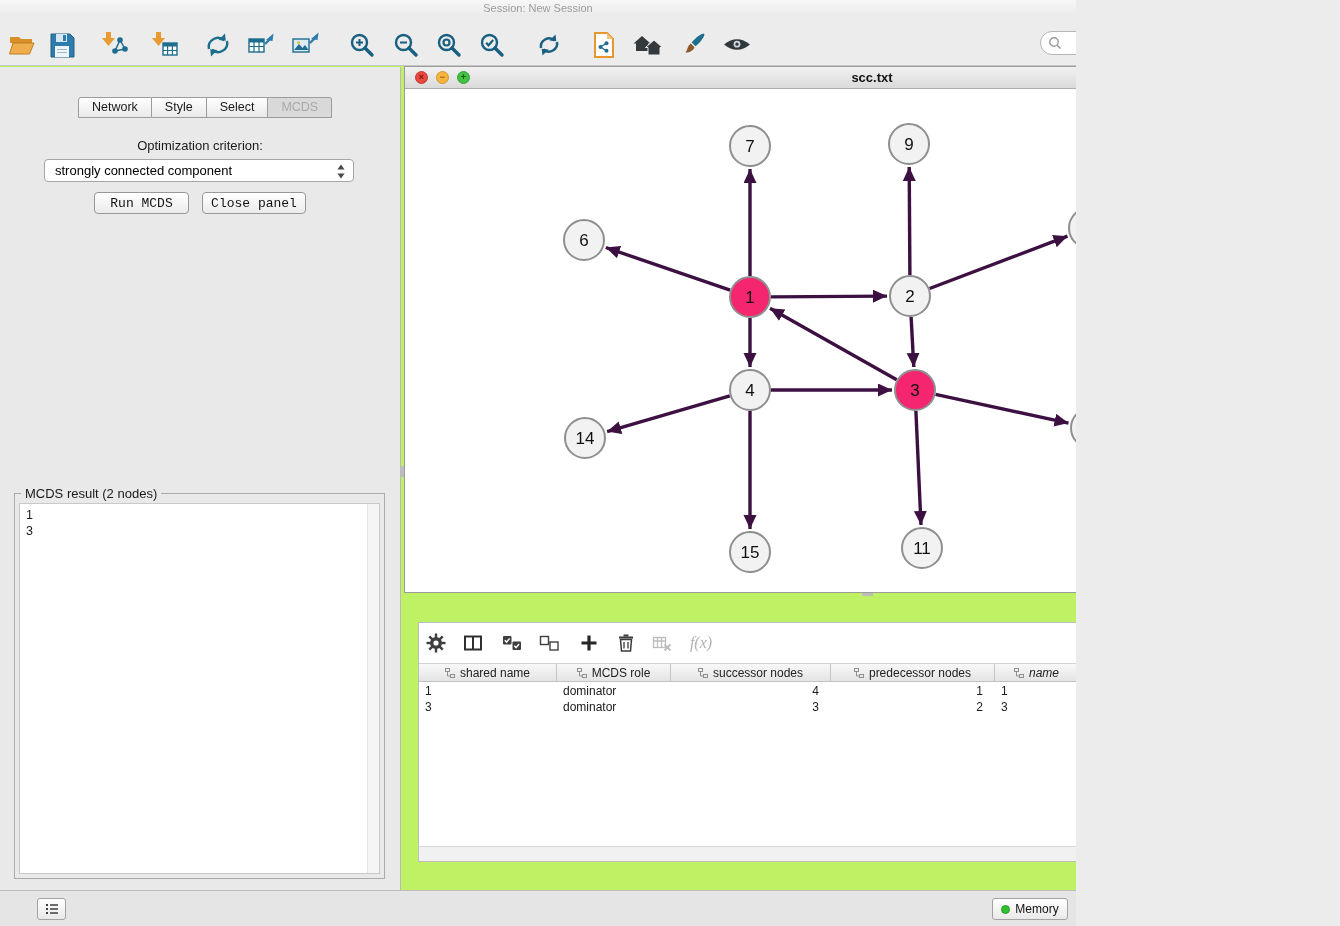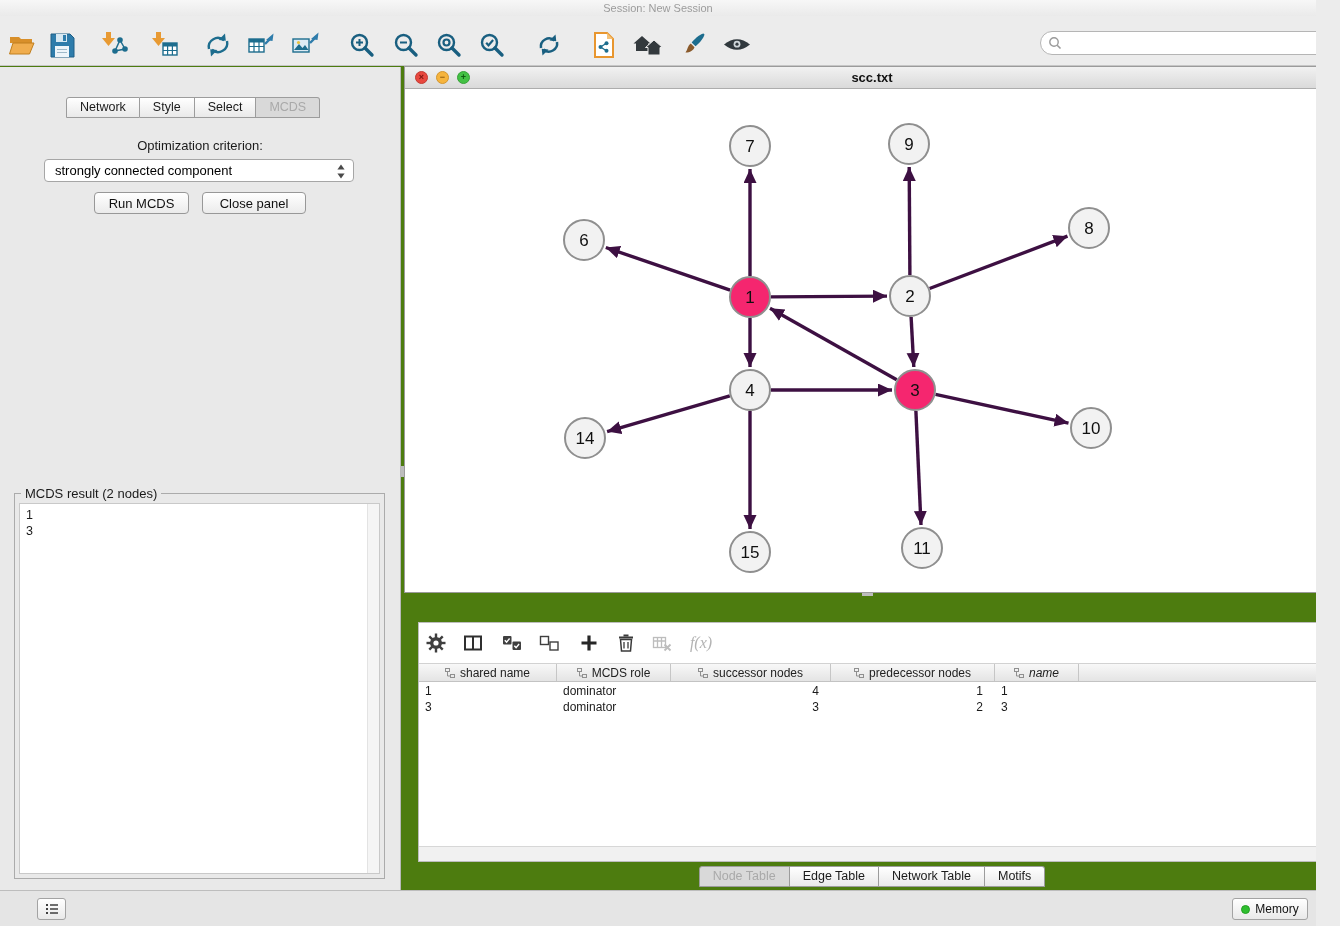--- a/index.html
+++ b/index.html
@@ -1,18 +1,18 @@
 <!DOCTYPE html>
 <html><head>
 <meta charset="utf-8">
 <style>
   * { box-sizing: border-box; margin: 0; padding: 0; }
   html,body { width:1340px; height:926px; }
   body { font-family:"Liberation Sans", sans-serif; background:#ececec; }
-  #app { position:relative; width:1316px; height:926px; background:#4d7c0f; overflow:hidden; color:#1a1a1a; }
+  #app { position:relative; width:1076px; height:926px; background:#bef264; overflow:hidden; color:#1a1a1a; }
 
   
   .titlebar { position:absolute; left:0; top:0; width:100%; height:16px;
     background:linear-gradient(#f7f7f7,#eaeaea); text-align:center;
     font-size:11px; line-height:16px; color:#9c9c9c; }
 
   
   .toolbar { position:absolute; left:0; top:16px; width:100%; height:50px;
     border-bottom:1px solid #c6c6c6; background:#ececec; }
   .tbtn { position:absolute; top:11px; width:36px; height:36px; background:none;
@@ -22,35 +22,35 @@
     background:#fff; padding:0 10px 0 26px; font-size:12px; outline:none; font-family:inherit; }
   .searchbox .mag { position:absolute; left:8px; top:5px; pointer-events:none; }
 
   
   .control-panel { position:absolute; left:0; top:67px; width:401px; height:823px;
     background:#e9e9e9; border-right:1px solid #b9b9b9; }
   .cp-header { position:relative; height:28px; }
   .panel-title { position:absolute; left:14px; top:0; line-height:28px; font-size:13px; color:#111; }
   .win-btns { position:absolute; right:12px; top:9px; display:flex; gap:9px; }
   .win-btn { width:12px; height:12px; background:none; border:none; padding:0; display:block; cursor:pointer; }
-  .cp-tabs { position:absolute; left:66px; top:30px; display:flex; }
+  .cp-tabs { position:absolute; left:78px; top:30px; display:flex; }
   .tab { height:21px; line-height:19px; padding:0 13px; font-size:12.5px;
     background:linear-gradient(#ffffff,#e9e9e9); border:1px solid #9c9c9c; border-left:none;
     color:#1a1a1a; cursor:pointer; }
   .tab:first-child { border-left:1px solid #9c9c9c; border-top-left-radius:3px; }
   .tab:last-child { border-top-right-radius:3px; }
   .tab.selected { background:#d9d9d9; color:#a9a9a9; }
   .opt-label { position:absolute; left:0; top:71px; width:400px; text-align:center; font-size:13px; }
   .criterion-select { position:absolute; left:44px; top:92px; width:310px; height:23px;
     background:#fff; border:1px solid #a6a6a6; border-radius:4px; font-size:13px;
     line-height:21px; padding:0 24px 0 10px; text-align:left; cursor:pointer; }
   .criterion-select .spinner { position:absolute; right:7px; top:3px; }
   .btn { position:absolute; height:22px; background:linear-gradient(#ffffff,#ebebeb);
     border:1px solid #989898; border-radius:4px; font-size:13px; color:#111;
-    font-family:Liberation Sans, sans-serif; cursor:pointer; }
+    font-family:Liberation Mono, monospace; cursor:pointer; }
   .run-btn { left:94px; top:125px; width:95px; }
   .close-btn { left:202px; top:125px; width:104px; }
   .result-box { position:absolute; left:14px; top:426px; width:371px; height:386px; border:1px solid #ababab; }
   .result-legend { position:absolute; left:6px; top:-8px; background:#e9e9e9; padding:0 4px; font-size:13px; }
   .result-inner { position:absolute; left:4px; top:9px; right:4px; bottom:4px; background:#fff; border:1px solid #c9c9c9; }
   .result-lines { padding-top:3px; }
   .result-line { font-size:12.5px; line-height:16px; padding-left:6px; }
   .vtrack { position:absolute; right:0; top:0; bottom:0; width:12px; background:#f5f5f5; border-left:1px solid #e3e3e3; }
 
   
@@ -515,26 +515,20 @@
             <div class="td" style="width: 138px; text-align: left;">3</div>
             <div class="td" style="width: 114px; text-align: left;">dominator</div>
             <div class="td" style="width: 160px; text-align: right;">3</div>
             <div class="td" style="width: 164px; text-align: right;">2</div>
             <div class="td" style="width: 84px; text-align: left;">3</div>
           </div>
         </div>
       <div class="hscroll"></div>
     </div>
 
-    <div class="table-tabs">
-      <div class="tab selected">Node Table</div>
-      <div class="tab">Edge Table</div>
-      <div class="tab">Network Table</div>
-      <div class="tab">Motifs</div>
-    </div>
   </div>
 
   <div class="status-bar">
     <button class="sb-btn list-btn">
       <svg width="18" height="18" viewBox="0 0 18 18">
         <path d="M7 5h8M7 9h8M7 13h8" stroke="#3f3f3f" stroke-width="1.5"></path>
         <g fill="#3f3f3f">
           <rect x="3" y="4" width="2" height="2"></rect>
             <rect x="3" y="8" width="2" height="2"></rect>
             <rect x="3" y="12" width="2" height="2"></rect>

